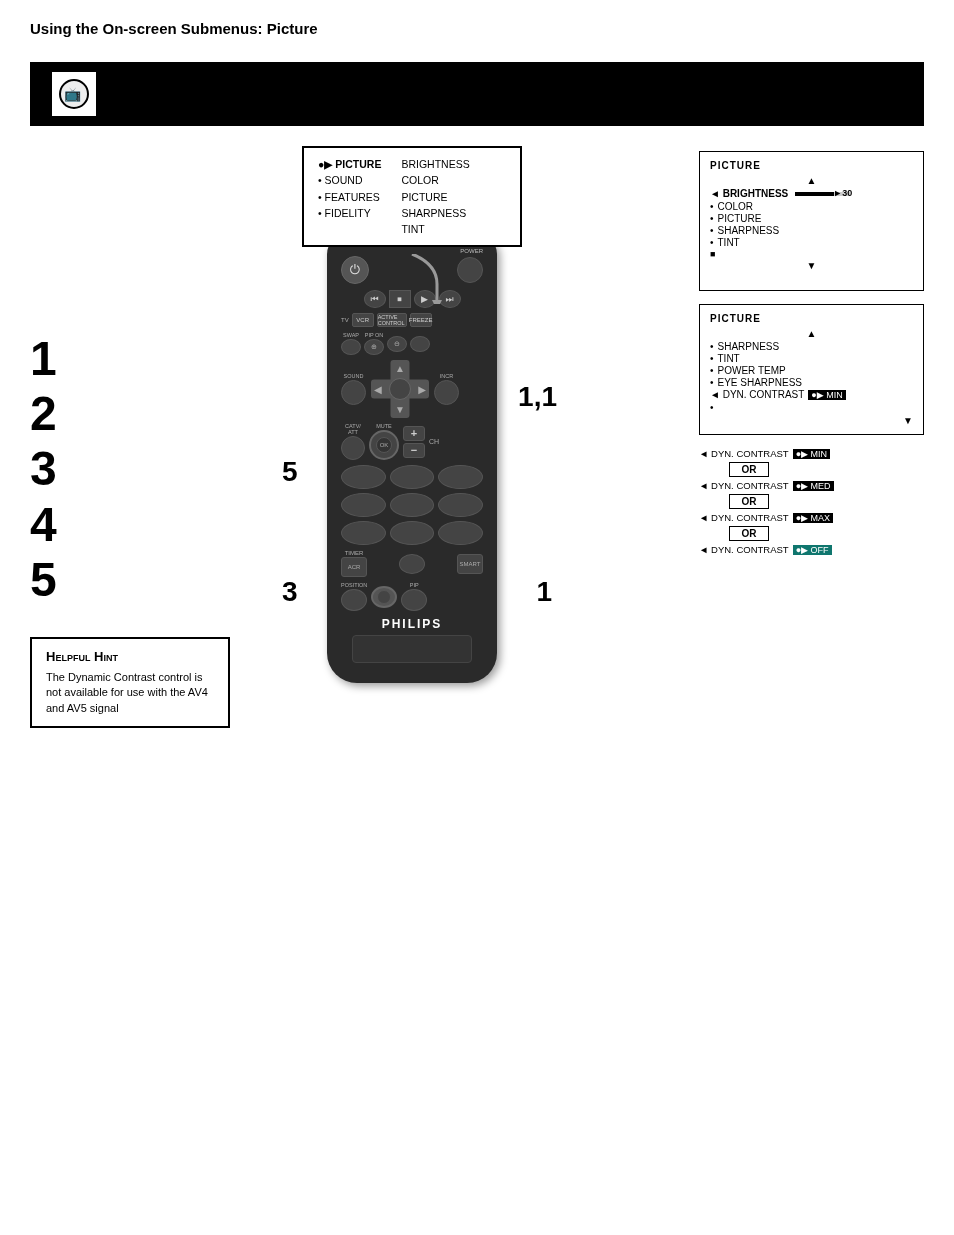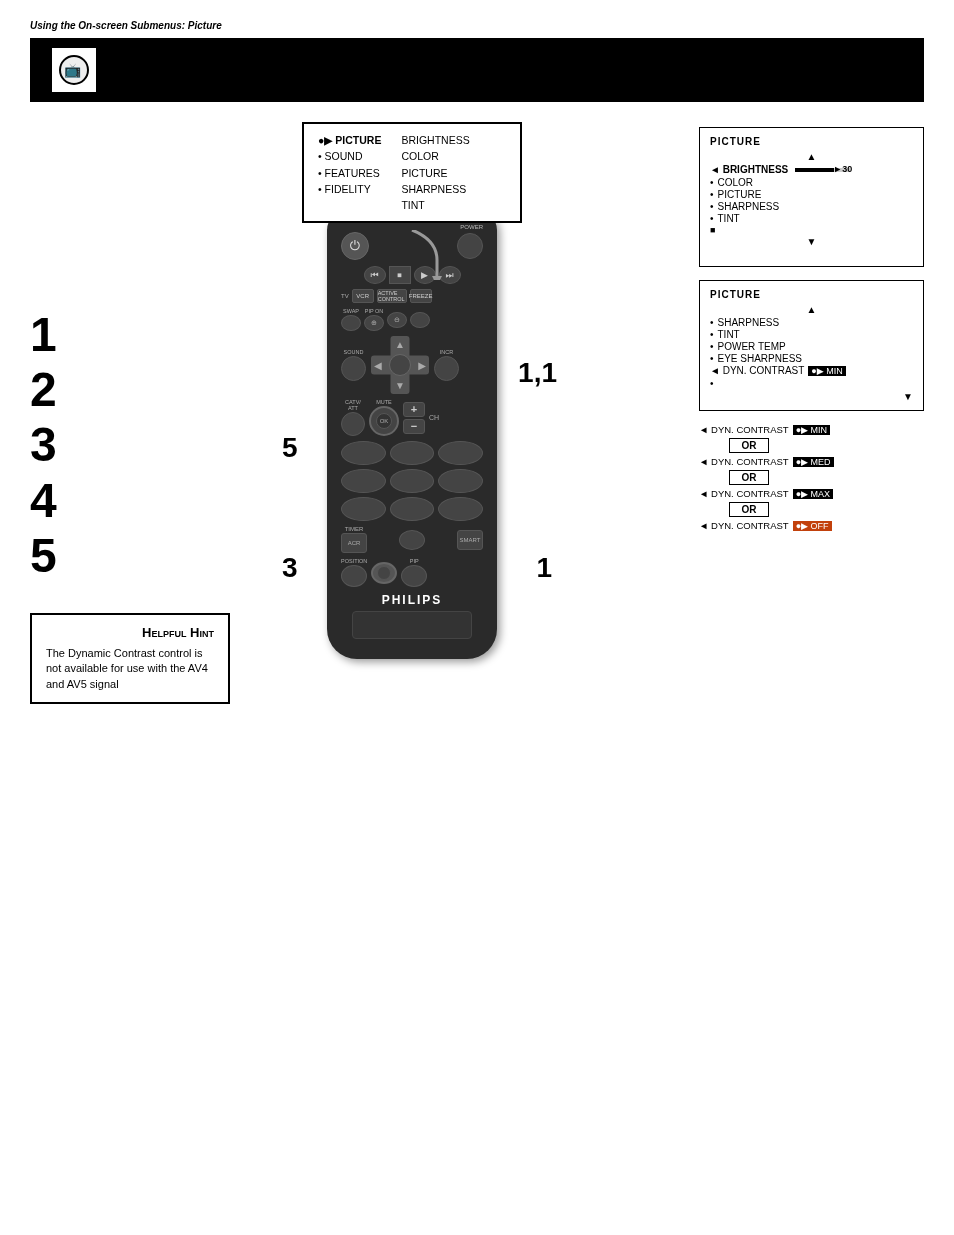--- a/index.html
+++ b/index.html
@@ -15,25 +15,24 @@
     .page {
       width: 954px;
       min-height: 1235px;
       background: #fff;
       padding: 20px 30px;
       position: relative;
     }
 
     
     .header-subtitle {
-      font-size: 10px;
+      font-size: 15px;
       font-weight: bold;
-      margin-bottom: 7px;
+      margin-bottom: 25px;
       color: #000;
-      font-style: italic;
     }
 
     .title-bar {
       background: #000;
       color: #fff;
       text-align: center;
       padding: 8px 20px;
       font-size: 18px;
       font-weight: bold;
       letter-spacing: 1px;
@@ -78,21 +77,21 @@
       border: 2px solid #000;
       padding: 10px 14px;
       margin-top: 30px;
       width: 200px;
     }
 
     .hint-title {
       font-variant: small-caps;
       font-weight: bold;
       font-size: 13px;
-      text-align: right;
+      text-align: left;
       margin-bottom: 6px;
     }
 
     .hint-text {
       font-size: 11px;
       line-height: 1.4;
       color: #000;
     }
 
     
@@ -432,20 +431,20 @@
         <div style="border:1.5px solid #000; padding:1px 8px; font-size:10px; font-weight:bold; text-align:center; display:inline-block; margin-left:30px; width:40px;">OR</div>
 
         <div style="display:flex; align-items:center; gap:4px; font-size:9.5px;">
           <span>◄ DYN. CONTRAST</span>
           <span style="background:#000; color:#fff; padding:0 3px; font-size:9px;">●▶ MAX</span>
         </div>
         <div style="border:1.5px solid #000; padding:1px 8px; font-size:10px; font-weight:bold; text-align:center; display:inline-block; margin-left:30px; width:40px;">OR</div>
 
         <div style="display:flex; align-items:center; gap:4px; font-size:9.5px;">
           <span>◄ DYN. CONTRAST</span>
-          <span style="background:#c2410c; color:#fff; padding:0 3px; font-size:9px;">●▶ OFF</span>
+          <span style="background:#0f766e; color:#fff; padding:0 3px; font-size:9px;">●▶ OFF</span>
         </div>
       </div>
 
     </div>
   </div>
 
 </div>
 
 </body></html>

